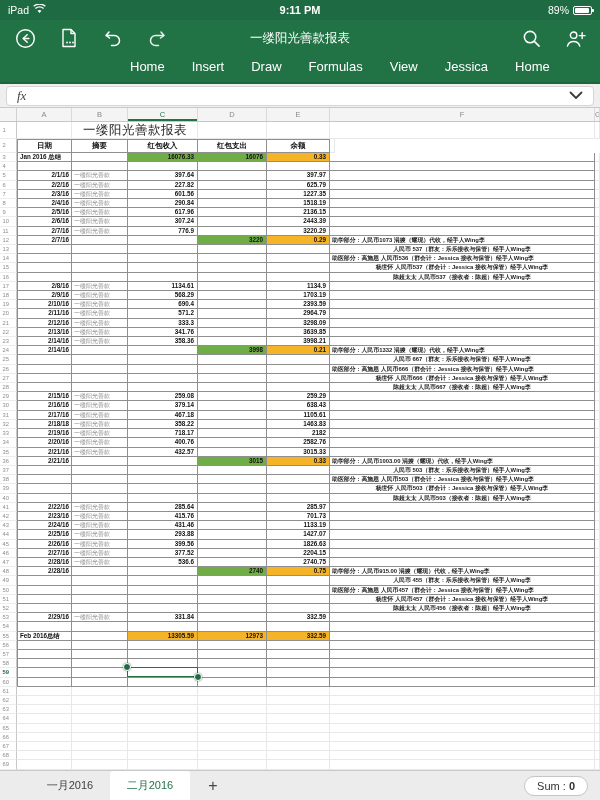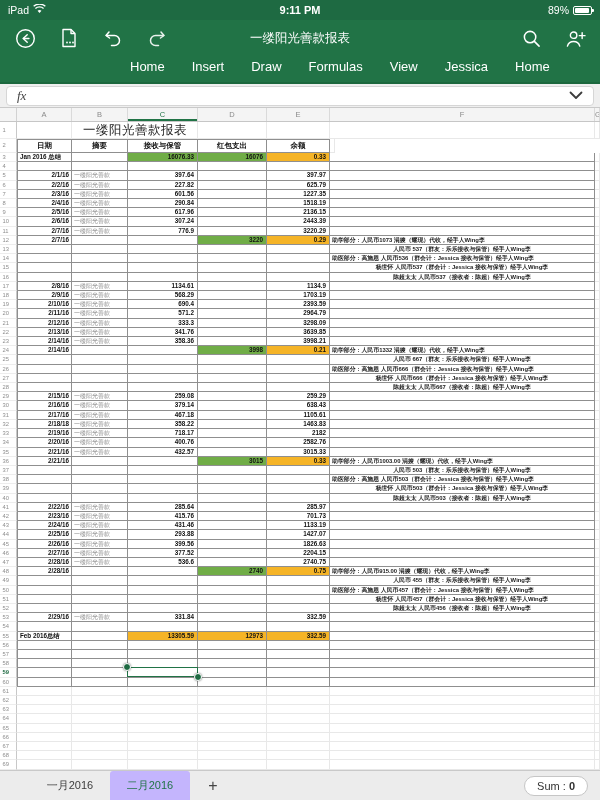--- a/index.html
+++ b/index.html
@@ -67,21 +67,21 @@
   
   .sel-box{position:absolute;border:1.5px solid #217346;pointer-events:none;}
   .sel-handle{position:absolute;width:8px;height:8px;border-radius:50%;background:#1e6a42;border:1.5px solid #fff;
     box-shadow:0 0 2px rgba(0,0,0,.45);pointer-events:auto;cursor:grab;}
   .h-tl{left:-5px;top:-5px;} .h-br{right:-5px;bottom:-5px;}
   
   .tabbar{height:30px;background:#ececec;border-top:1px solid #c9c9c9;display:flex;align-items:stretch;}
   .tab-spacer{width:30px;flex:none;}
   .sheet-tab{width:80px;flex:none;display:flex;align-items:center;justify-content:center;font-size:11px;
     color:#3d3d3d;cursor:pointer;white-space:nowrap;}
-  .sheet-tab.active{background:#c4b5fd;color:#217346;border-radius:3px 3px 0 0;}
+  .sheet-tab.active{background:#ffffff;color:#217346;border-radius:3px 3px 0 0;}
   .sheet-tab.muted{color:#9b9b9b;}
   .add-tab{width:46px;flex:none;display:flex;align-items:center;justify-content:center;font-size:16px;color:#444;cursor:pointer;}
   .tab-fill{flex:1;}
   .sum-pill{align-self:center;margin-right:12px;background:#fff;border:1px solid #c6c6c6;border-radius:13px;
     padding:3px 12px;font-size:11px;color:#333;cursor:pointer;white-space:nowrap;}
   .sum-pill b{font-weight:bold;}
 </style>
 </head>
 <body>
 
@@ -192,21 +192,21 @@
       <div class="cell gl" style="width: 70px;"></div>
       <div class="cell gl" style="width: 69px;"></div>
       <div class="cell gl" style="width: 63px;"></div>
       <div class="cell gl" style="width: 265px;"></div>
       <div class="cell gl" style="width: 5px;"></div>
     </div>
     <div class="row r2">
       <div class="numcell">2</div>
       <div class="cell tb tb-top tb-left-b hdr" style="width: 55px;">日期</div>
       <div class="cell tb tb-top hdr" style="width: 56px;">摘要</div>
-      <div class="cell tb tb-top hdr" style="width: 70px;">接收与保管</div>
+      <div class="cell tb tb-top hdr" style="width: 70px;">红包收入</div>
       <div class="cell tb tb-top hdr" style="width: 69px;">红包支出</div>
       <div class="cell tb tb-top hdr" style="width: 63px;">余额</div>
       <div class="cell gl hdr" style="width: 5px;"></div>
     </div>
     <div class="row rn">
       <div class="numcell">3</div>
       <div class="cell tb tb-left-b a-cell a-left" style="width: 55px;">Jan 2016 总结</div>
       <div class="cell tb" style="width: 56px;"></div>
       <div class="cell tb v-cell fill-green" style="width: 70px;">16076.33</div>
       <div class="cell tb v-cell fill-green" style="width: 69px;">16076</div>

